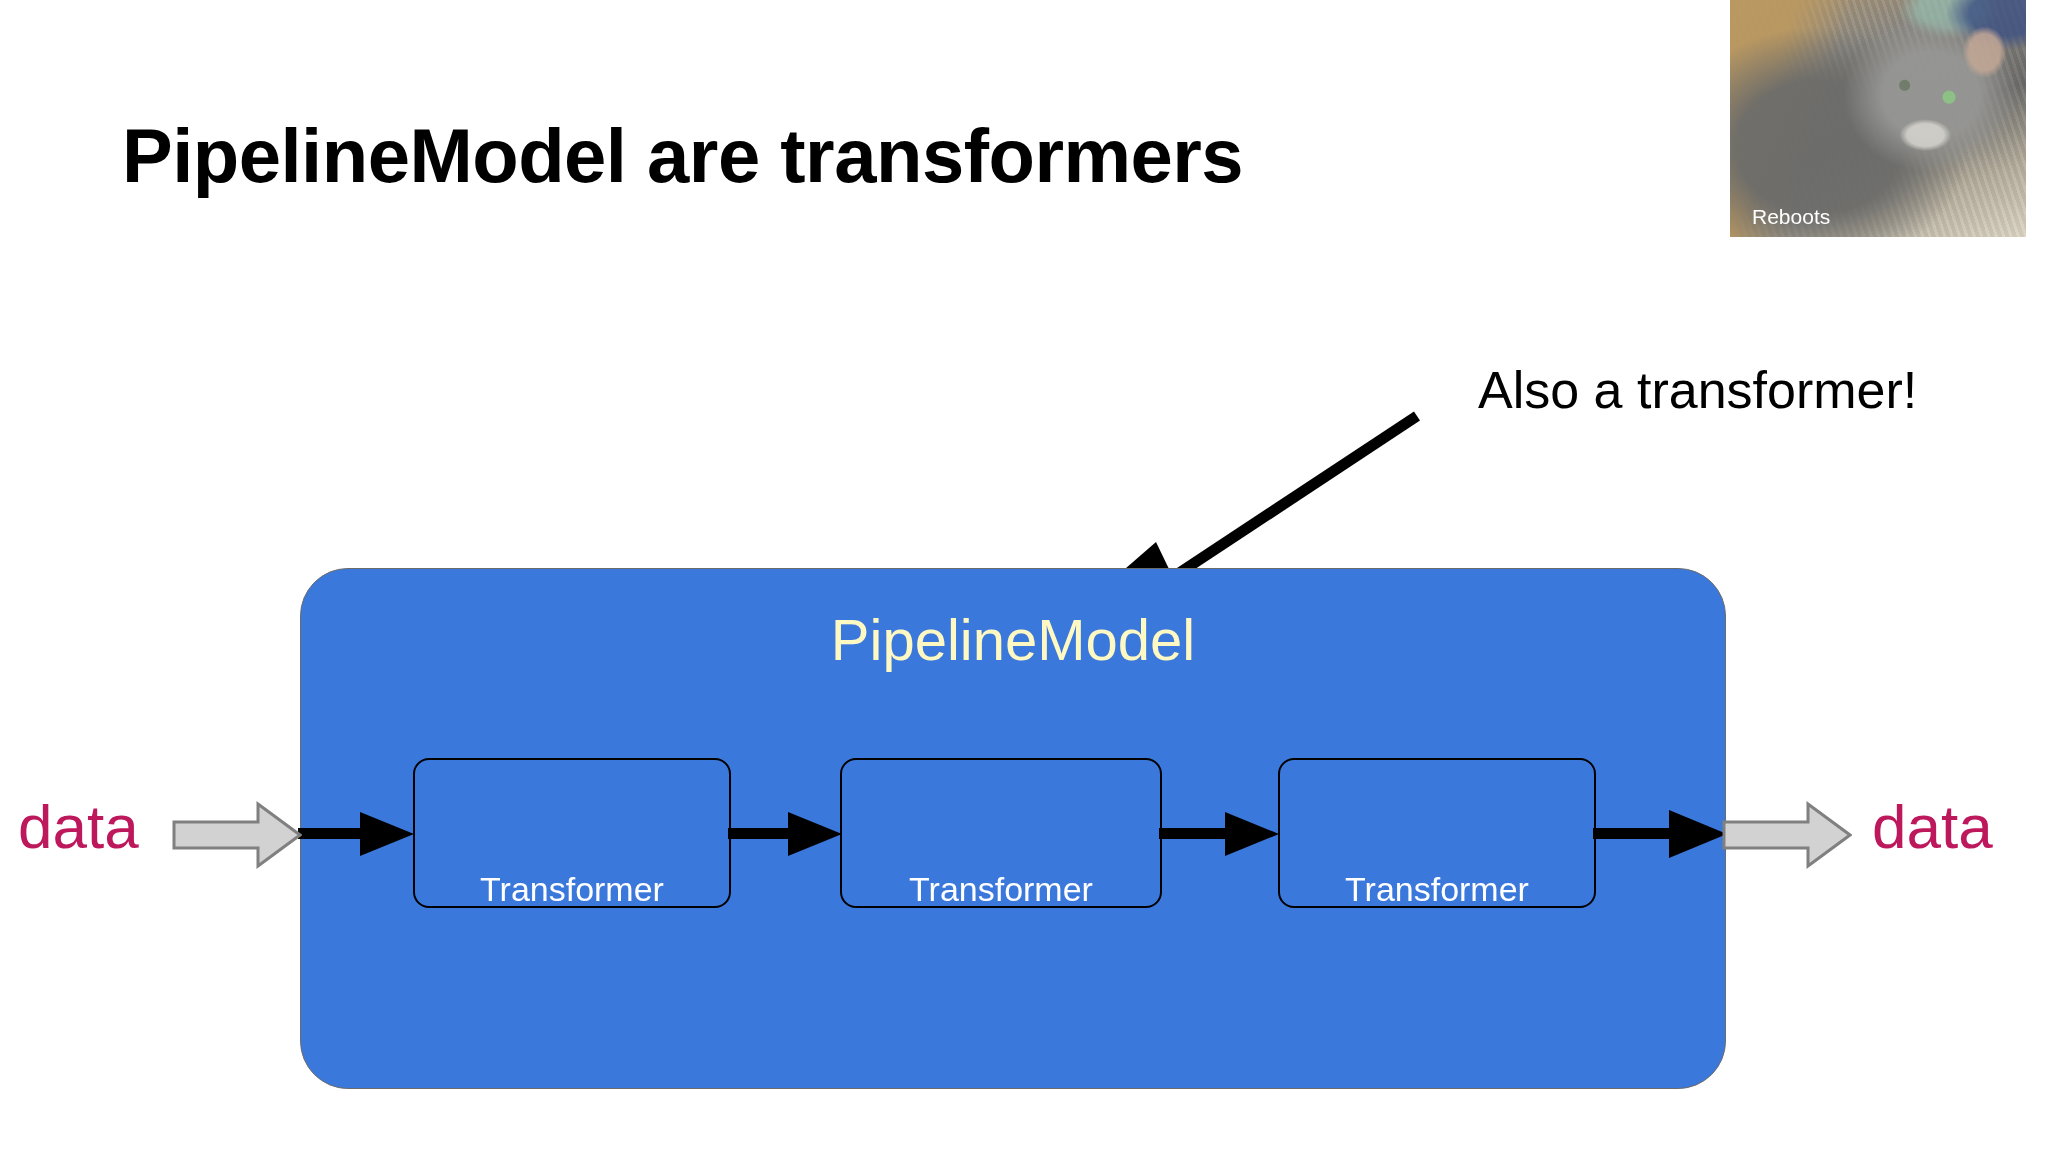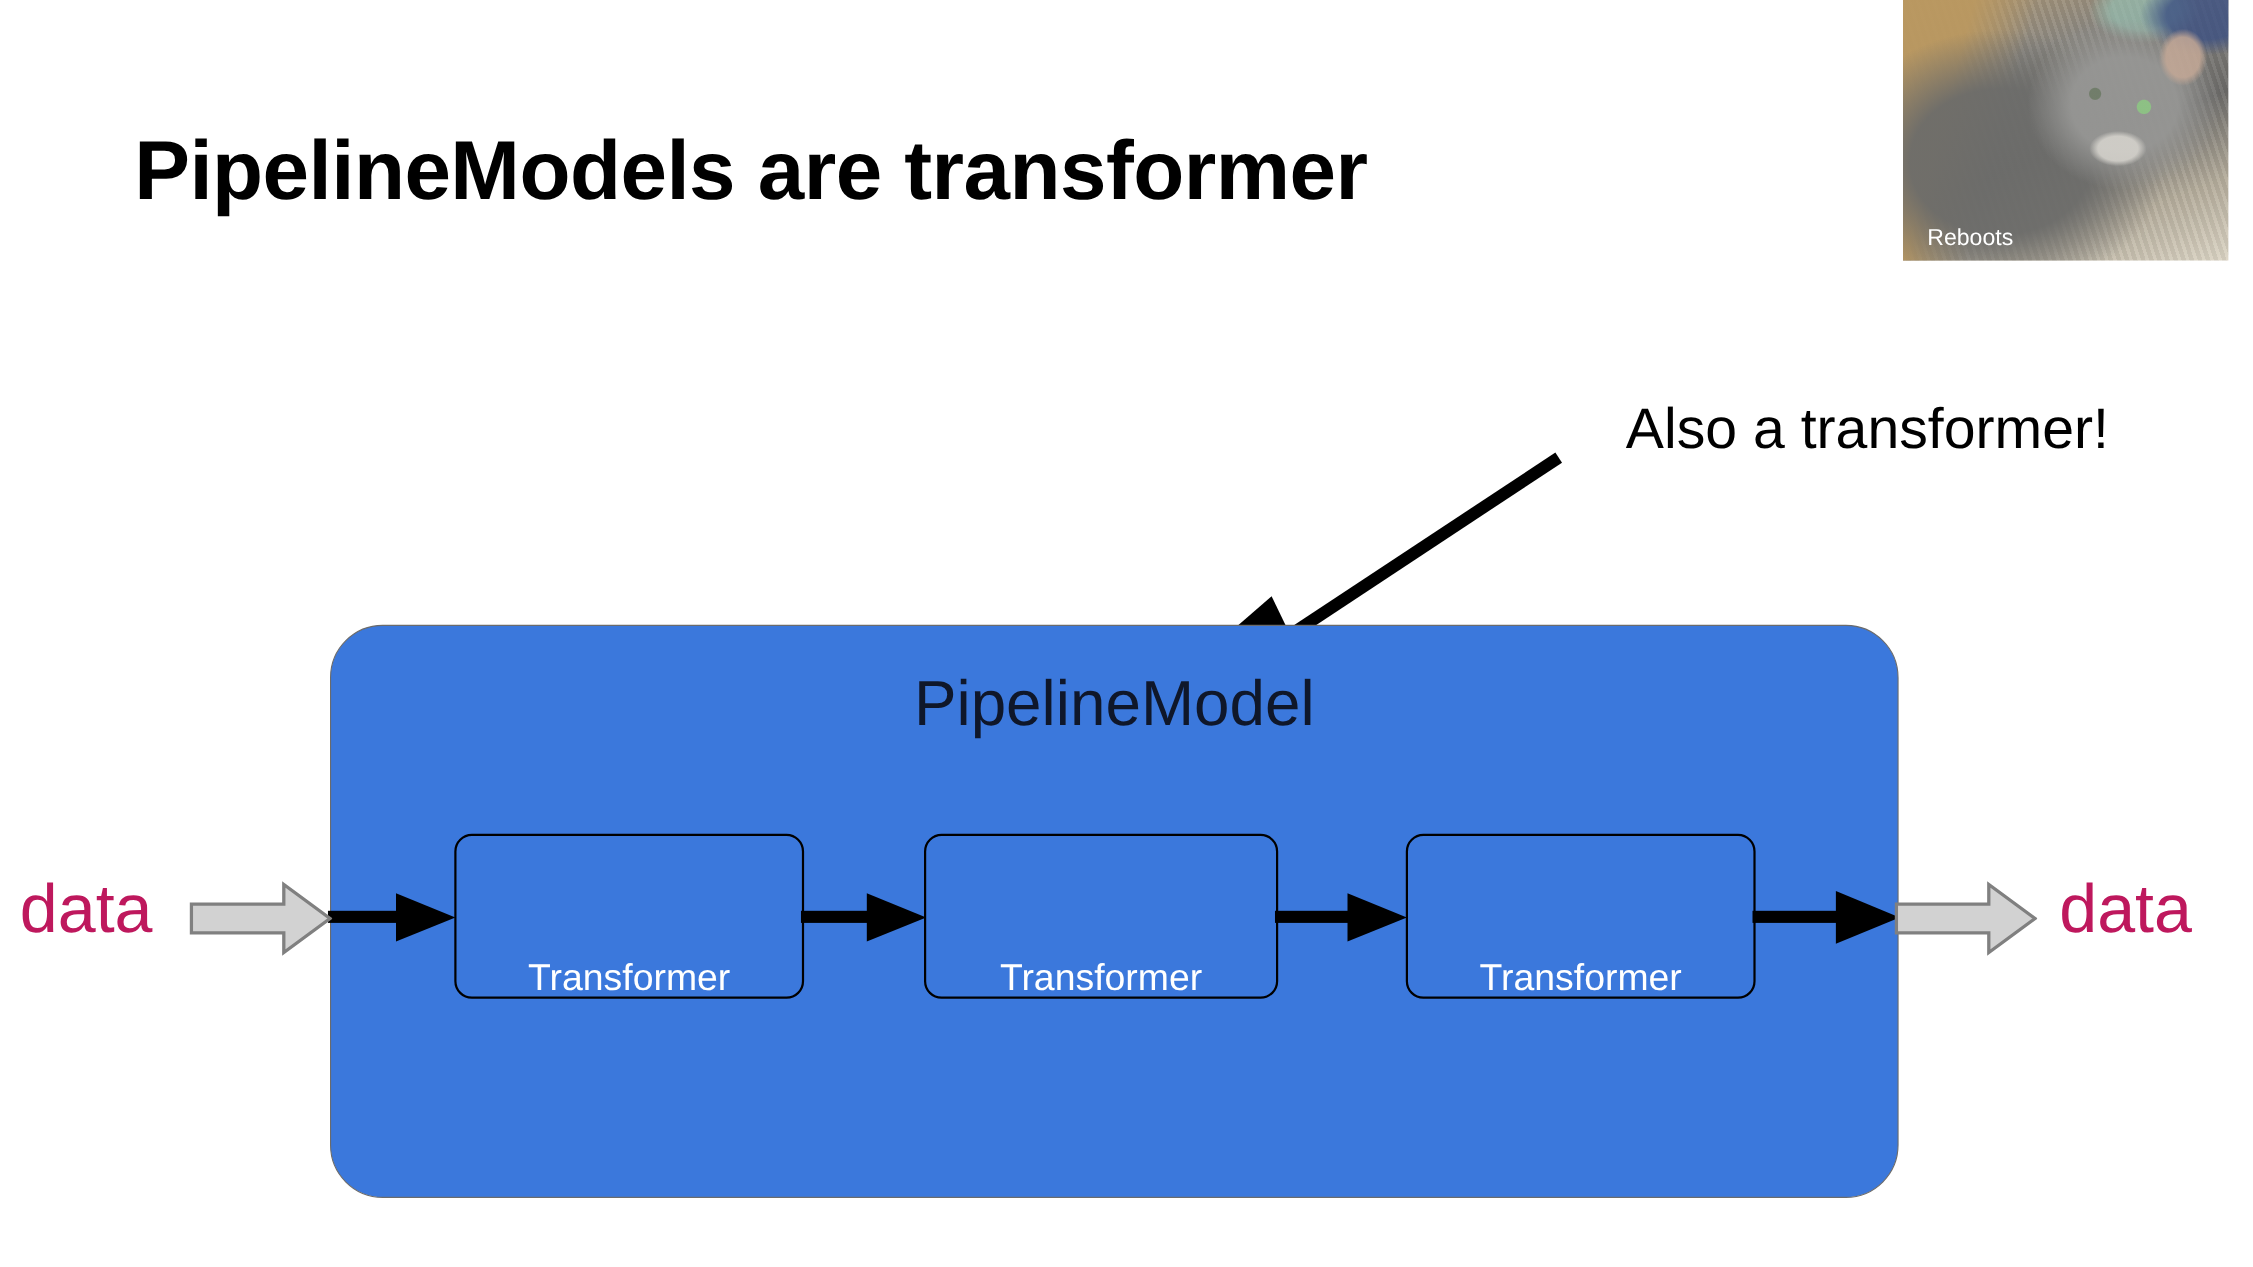--- a/index.html
+++ b/index.html
@@ -100,21 +100,21 @@
     border: 1.5px solid #6b6b6b;
     border-radius: 48px;
     box-sizing: border-box;
   }
   #pipeline-model-label {
     position: absolute;
     left: 0;
     right: 0;
     top: 42px;
     text-align: center;
-    color: #0f172a;
+    color: #fef9c3;
     font-size: 58px;
     line-height: 1;
   }
 
   
   .transformer-box {
     position: absolute;
     top: 758px;
     height: 150px;
     background: #3b78dc;
@@ -163,21 +163,21 @@
     color: #be185d;
     line-height: 1;
     white-space: nowrap;
   }
   #data-label-left  { left: 18px; }
   #data-label-right { left: 1872px; }
 </style>
 </head>
 <body>
 
-<div id="slide-title">PipelineModels are transformer</div>
+<div id="slide-title">PipelineModel are transformers</div>
 
 <div id="cat-photo">
   <div class="photo-canvas"></div>
   <div class="photo-caption">Reboots</div>
 </div>
 
 <div id="annotation-label">Also a transformer!</div>
 
 <svg id="annotation-arrow" viewBox="0 0 360 240">
 

